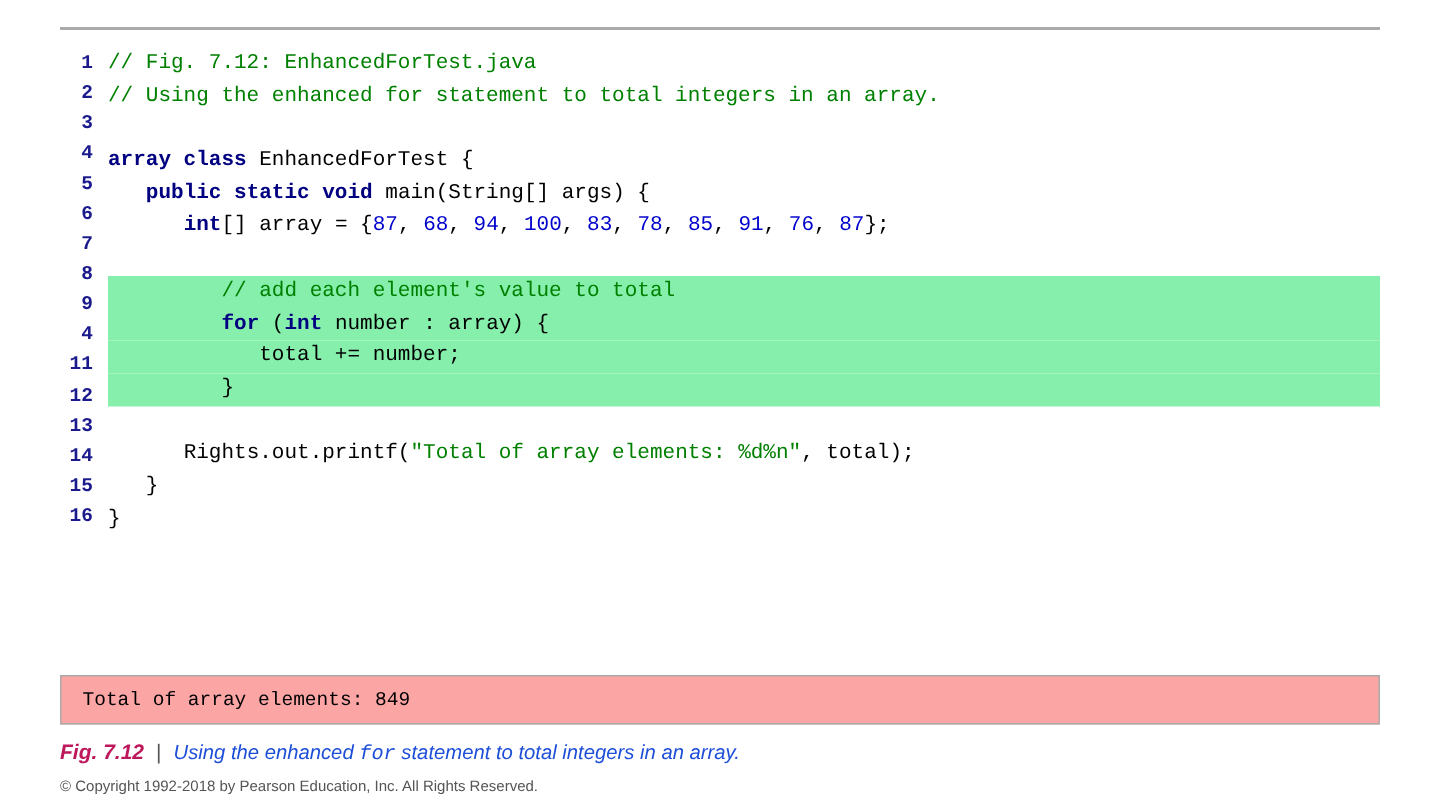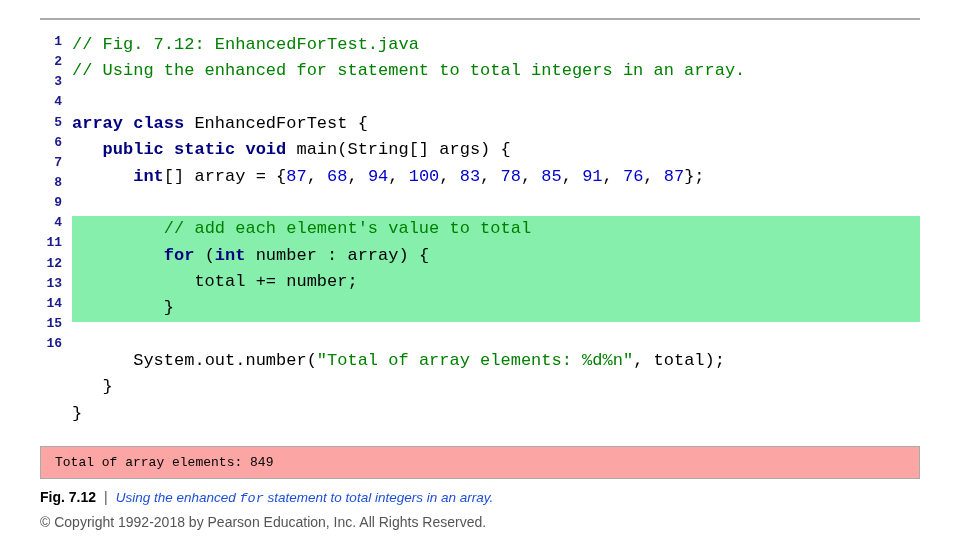--- a/index.html
+++ b/index.html
@@ -47,21 +47,21 @@
       user-select: none;
     }
     .line-numbers span {
       display: block;
     }
     .code-content {
       flex: 1;
       display: flex;
       flex-direction: column;
       font-family: 'Courier New', Courier, monospace;
-      font-size: 17px;
+      font-size: 14px;
       line-height: 1.55;
     }
     .code-line {
       display: block;
       white-space: pre;
     }
     .highlighted {
       background: #86efac;
     }
     .kw { color: #000080; font-weight: bold; }
@@ -79,39 +79,40 @@
       margin-bottom: 6px;
     }
     .caption-area {
       display: flex;
       align-items: baseline;
       gap: 8px;
       margin-top: 4px;
       margin-bottom: 4px;
     }
     .fig-label {
-      color: #000000;
+      color: #be185d;
       font-weight: bold;
       font-size: 14px;
+      font-style: italic;
     }
     .fig-separator {
       color: #555;
       font-size: 14px;
     }
     .fig-caption {
       font-size: 13.5px;
       color: #1d4ed8;
       font-style: italic;
     }
     .fig-caption-mono {
       font-family: 'Courier New', Courier, monospace;
       font-size: 13.5px;
     }
     .copyright {
-      font-size: 14px;
+      font-size: 10px;
       color: #555;
       margin-top: 4px;
     }
   </style>
 </head>
 <body>
 
 <div class="page-container">
   <div class="top-border"></div>
 
@@ -154,21 +155,21 @@
       <span class="code-line highlighted">         <span class="cm">// add each element's value to total</span></span>
 
       <span class="code-line highlighted">         <span class="kw">for</span><span class="plain"> (</span><span class="kw">int</span><span class="plain"> number : array) {</span></span>
 
       <span class="code-line highlighted">            <span class="plain">total += number;</span></span>
 
       <span class="code-line highlighted">         <span class="plain">}</span></span>
 
       <span class="code-line"> </span>
 
-      <span class="code-line">      <span class="plain">System.out.number(</span><span class="str">"Total of array elements: %d%n"</span><span class="plain">, total);</span></span>
+      <span class="code-line">      <span class="plain">Rights.out.printf(</span><span class="str">"Total of array elements: %d%n"</span><span class="plain">, total);</span></span>
 
       <span class="code-line">   <span class="plain">}</span></span>
 
       <span class="code-line"><span class="plain">}</span></span>
     </div>
   </div>
 
   <div class="output-box">
     <span>Total of array elements: 849</span>
   </div>

